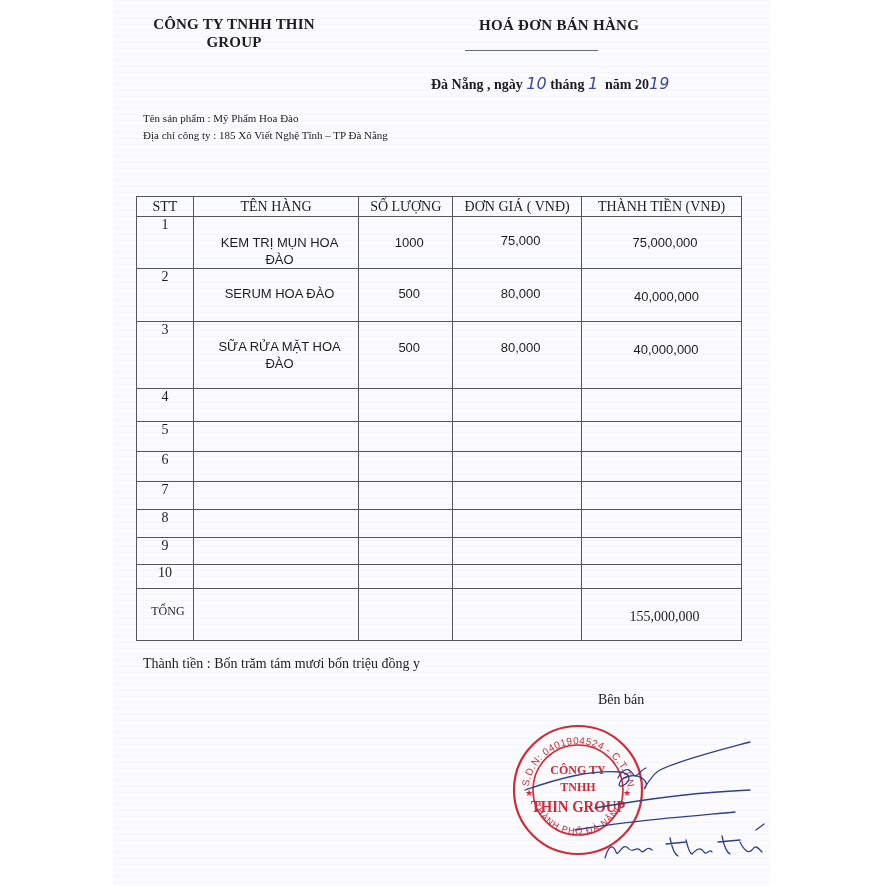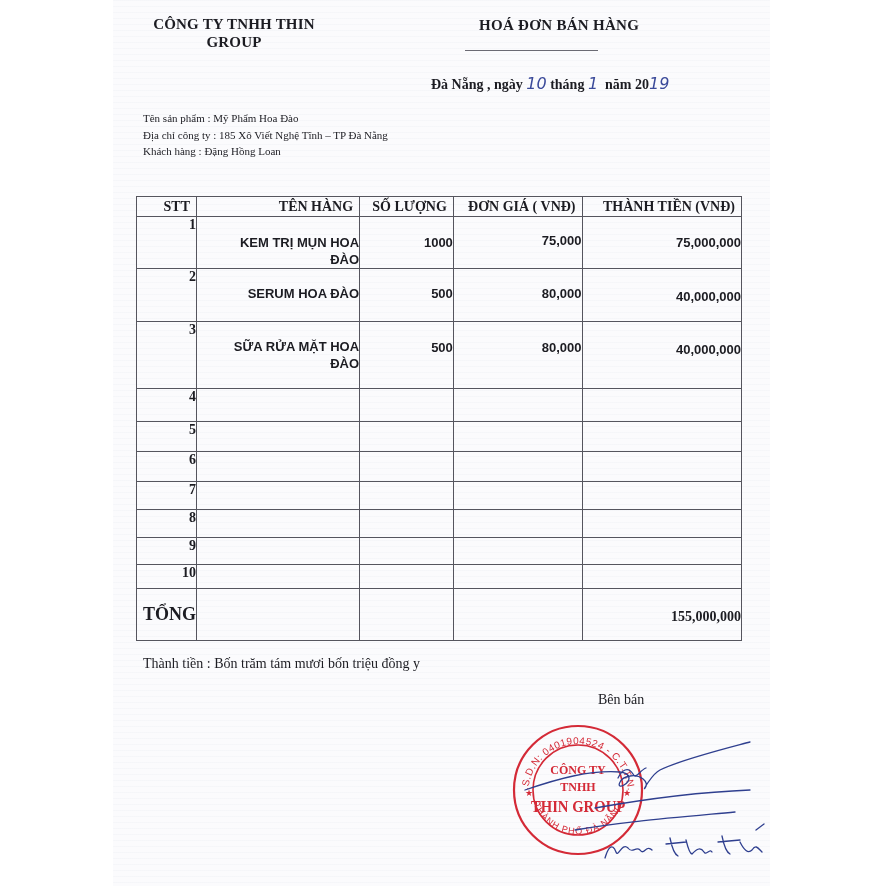--- a/index.html
+++ b/index.html
@@ -33,26 +33,26 @@
   }
   .info div { white-space: nowrap; }
 
   table.items {
     position: absolute; left: 136px; top: 196px;
     border-collapse: collapse; width: 606px;
     font-family: "Liberation Sans", sans-serif; font-size: 13px;
   }
   table.items td, table.items th {
     border: 1px solid #55555e; padding: 0; vertical-align: top;
-    font-weight: bold; text-align: right;
+    font-weight: normal; text-align: center;
   }
   th { font-family: "Liberation Serif", serif; font-size: 14px; padding: 2px 6px 0 6px !important; height: 17px; white-space: nowrap; }
   td.stt { font-family: "Liberation Serif", serif; font-size: 14px; padding: 1px 0 0 8px; }
   .cellin { padding-left: 7px; padding-top: 0; line-height: 17px; }
-  .total-label { font-family: "Liberation Serif", serif; font-weight: bold; font-size: 18px; padding: 15px 0 0 6px !important; }
+  .total-label { font-family: "Liberation Serif", serif; font-weight: bold; font-size: 12px; padding: 15px 0 0 6px !important; }
   .total-value { font-family: "Liberation Serif", serif; font-weight: bold; font-size: 14px; padding: 20px 0 0 6px !important; }
 
   .amount-words { left: 143px; top: 656px; font-size: 14px; white-space: nowrap; }
   .seller { left: 598px; top: 692px; font-size: 14px; }
 
   .stamp { left: 510px; top: 722px; width: 136px; height: 136px; }
   .sig { left: 500px; top: 730px; width: 280px; height: 150px; }
 </style>
 </head>
 <body>
@@ -72,21 +72,20 @@
   <span class="hand">10</span>
   <span>tháng</span>
   <span class="hand">1</span>&nbsp;
   <span>năm</span>
   <span>20</span><span class="hand">19</span>
 </div>
 
 <div class="abs info">
   <div>Tên sản phẩm : Mỹ Phẩm Hoa Đào</div>
   <div>Địa chỉ công ty : 185 Xô Viết Nghệ Tĩnh – TP Đà Nẵng</div>
-  <div>Khách hàng : Đặng Hồng Loan</div>
 </div>
 
 <table class="items">
   <colgroup>
     <col style="width:57px">
       <col style="width:166px">
       <col style="width:94px">
       <col style="width:129px">
       <col style="width:160px">
   </colgroup>

